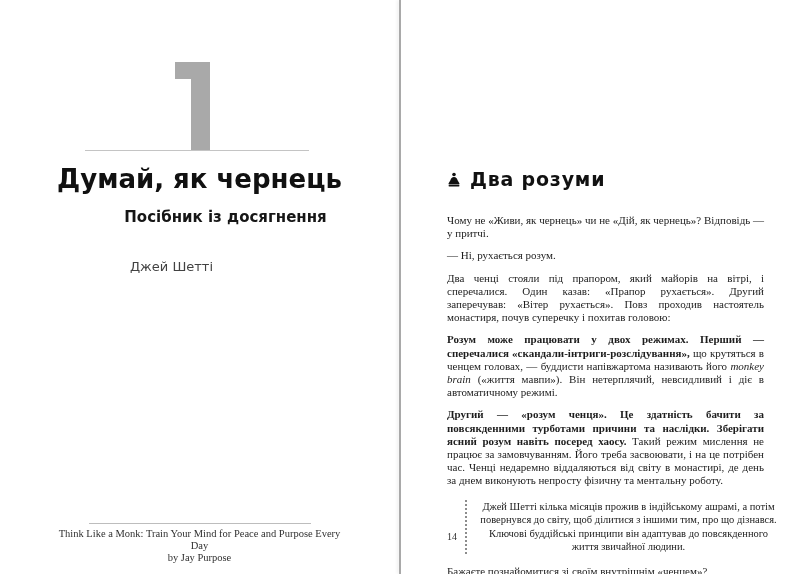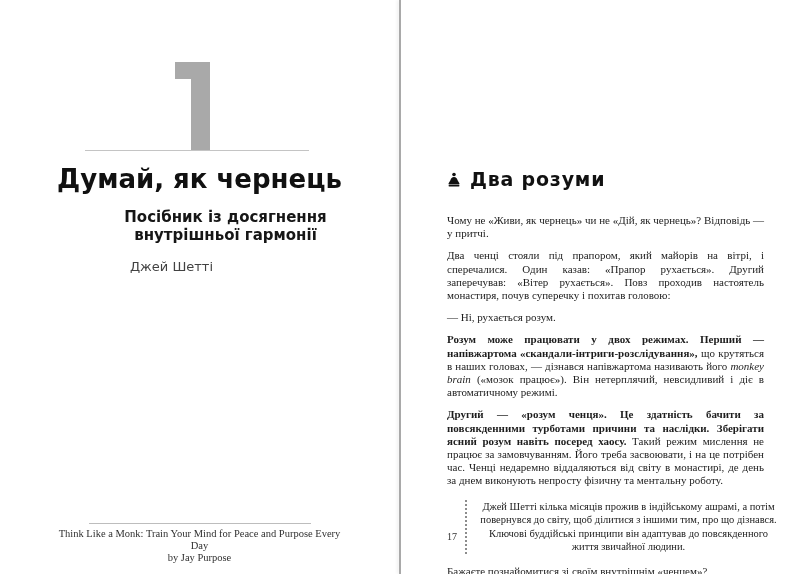--- a/index.html
+++ b/index.html
@@ -52,21 +52,20 @@
     </svg>
     <span class="sr-only">1</span>
   </div>
 
   <div class="title-rule"></div>
 
   <h1 class="book-title">Думай, як чернець</h1>
 
   <div class="book-subtitle">
     <div>Посібник із досягнення</div>
-    <div>внутрішньої гармонії</div>
   </div>
 
   <div class="book-author">Джей Шетті</div>
 
   <div class="source">
     <div class="source-rule"></div>
     <div>Think Like a Monk: Train Your Mind for Peace and Purpose Every Day</div>
     <div>by Jay Purpose</div>
   </div>
 
@@ -82,27 +81,27 @@
         <circle cx="12" cy="4.2" r="3.1"></circle>
         <path d="M12 8.6c-3.4 0-5.5 2.6-6.2 5.7l-3.1 5c-.6 1 .1 2.2 1.2 2.2h16.2c1.1 0 1.8-1.2 1.2-2.2l-3.1-5C17.5 11.2 15.4 8.6 12 8.6z"></path>
         <rect x="2.5" y="22.6" width="19" height="2.6" rx="1.3"></rect>
       </svg>
     </span>
     <span>Два розуми</span>
   </h2>
 
   <div class="bodytext">
       <p class="para"><span>Чому не «Живи, як чернець» чи не «Дій, як чернець»? Відповідь — у притчі.</span></p>
+      <p class="para"><span>— Ні, рухається розум.</span></p>
       <p class="para"><span>Два ченці стояли під прапором, який майорів на вітрі, і сперечалися. Один казав: «Прапор рухається». Другий заперечував: «Вітер рухається». Повз проходив настоятель монастиря, почув суперечку і похитав головою:</span></p>
-      <p class="para"><span>— Ні, рухається розум.</span></p>
-      <p class="para"><span class="bold">Розум може працювати у двох режимах. Перший — напівжартома «скандали-інтриги-розслідування»,</span><span> що крутяться в наших головах, — дізнався напівжартома називають його </span><span class="italic">monkey brain</span><span> («мозок працює»). Він нетерплячий, невсидливий і діє в автоматичному режимі.</span></p>
+      <p class="para"><span class="bold">Розум може працювати у двох режимах. Перший — сперечалися «скандали-інтриги-розслідування»,</span><span> що крутяться в ченцем головах, — буддисти напівжартома називають його </span><span class="italic">monkey brain</span><span> («життя мавпи»). Він нетерплячий, невсидливий і діє в автоматичному режимі.</span></p>
       <p class="para"><span class="bold">Другий — «розум ченця». Це здатність бачити за повсякденними турботами причини та наслідки. Зберігати ясний розум навіть посеред хаосу.</span><span> Такий режим мислення не працює за замовчуванням. Його треба засвоювати, і на це потрібен час. Ченці недаремно віддаляються від світу в монастирі, де день за днем виконують непросту фізичну та ментальну роботу.</span></p>
     </div>
 
   <div class="note">
     <div class="note-text">Джей Шетті кілька місяців прожив в індійському ашрамі, а потім повернувся до світу, щоб ділитися з іншими тим, про що дізнався. Ключові буддійські принципи він адаптував до повсякденного життя звичайної людини.</div>
   </div>
 
   <p class="closing">Бажаєте познайомитися зі своїм внутрішнім «ченцем»?</p>
 
-  <div class="pagenum">17</div>
+  <div class="pagenum">14</div>
 
 </div>
 
 </body></html>

